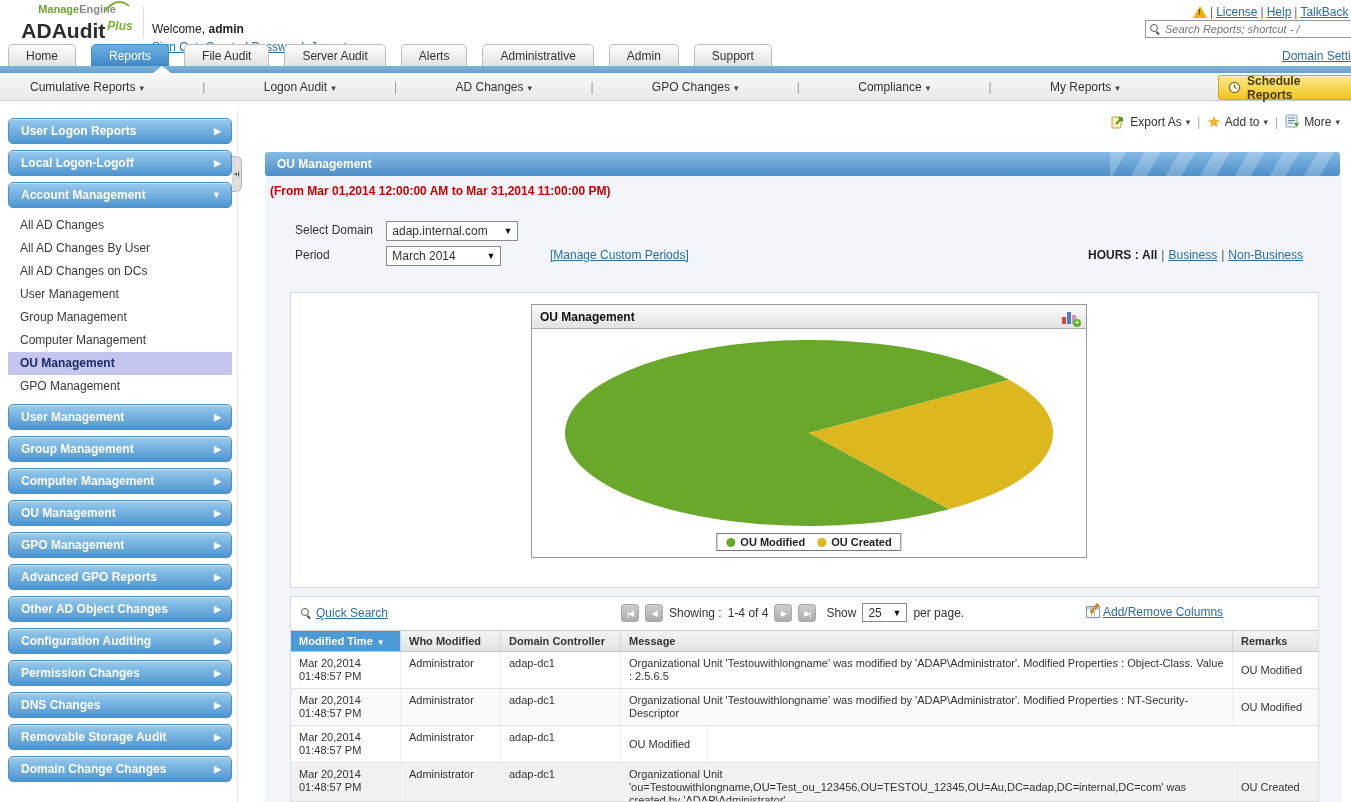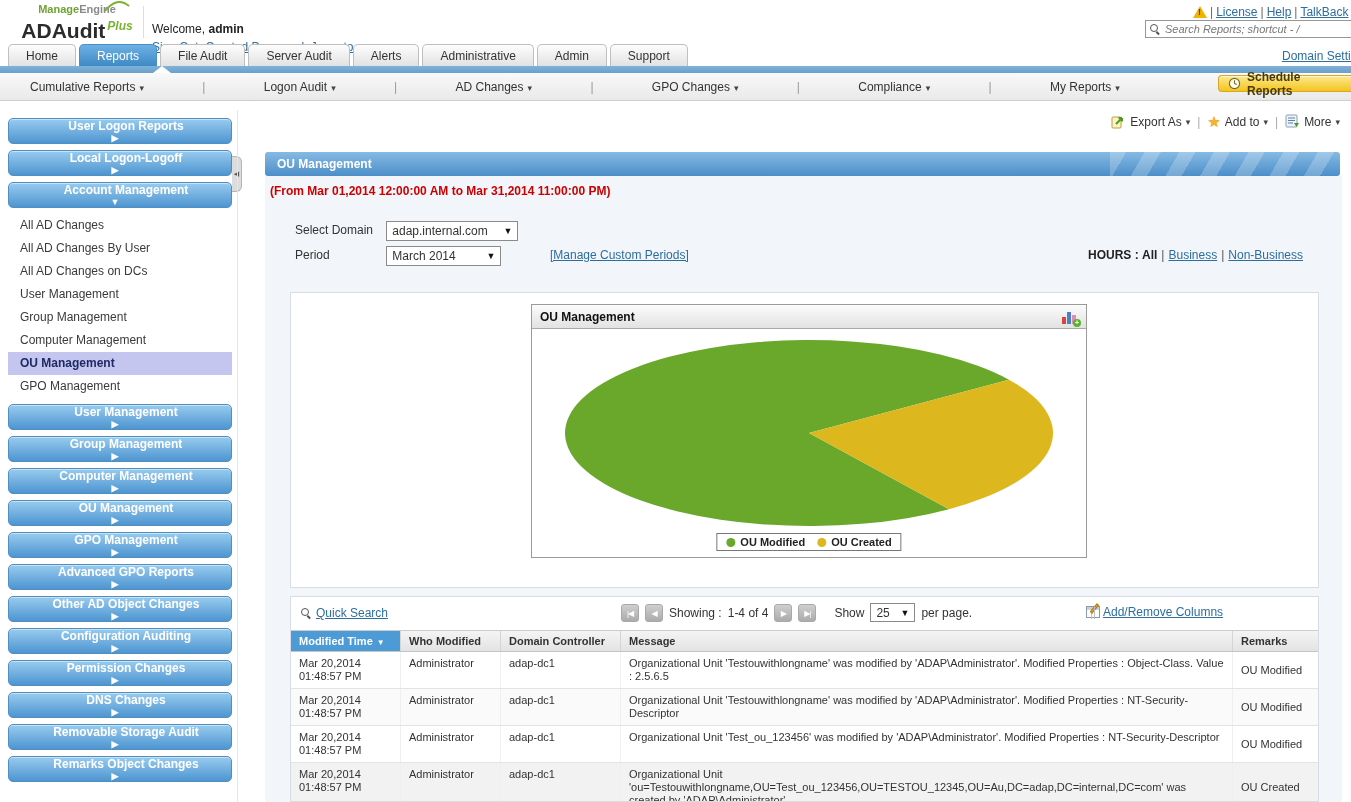--- a/index.html
+++ b/index.html
@@ -30,48 +30,48 @@
     border:1px solid #979797; background:#fff; display:flex; align-items:center; padding:0 4px; }
   #top-search input { border:none; outline:none; width:100%; font-size:11px; font-family:inherit; color:#555; }
   #top-search input::placeholder { font-style:italic; color:#777; }
   .magnifier { display:inline-block; width:11px; height:11px; position:relative; margin-right:4px; flex:none; }
   .magnifier:before { content:""; position:absolute; left:0; top:0; width:6px; height:6px;
     border:1.5px solid #555; border-radius:50%; }
   .magnifier:after { content:""; position:absolute; left:7px; top:7px; width:4px; height:1.5px;
     background:#555; transform:rotate(45deg); transform-origin:0 0; }
 
   
-  #tabbar { position:absolute; left:8px; top:44px; height:22px; display:flex; gap:3px; align-items:flex-end; }
+  #tabbar { position:absolute; left:8px; top:44px; height:22px; display:flex; gap:15px; align-items:flex-end; }
   .tab { height:22px; line-height:22px; padding:0 17px; font-size:12px; color:#333; cursor:pointer;
     border:1px solid #bfbfbf; border-bottom:none; border-radius:5px 5px 0 0;
     background:linear-gradient(#fdfdfd,#e2e2e2); white-space:nowrap; }
   .tab.active { background:linear-gradient(#6db1e3,#3e89c5); color:#fff; font-weight:normal; border-color:#4a8fc7; }
   #tab-strip { position:absolute; left:0; top:66px; width:1351px; height:7px; background:linear-gradient(#7fb2d9,#6aa0c9); }
   #tab-notch { position:absolute; left:153px; top:66px; width:0; height:0;
     border-left:9px solid transparent; border-right:9px solid transparent; border-bottom:7px solid #fff; }
   #domain-settings { position:absolute; left:1282px; top:49px; width:69px; overflow:hidden; white-space:nowrap; }
 
   
   #menubar { position:absolute; left:0; top:73px; width:1351px; height:28px;
     background:linear-gradient(#f9f9f9,#e9e9e9); border-bottom:1px solid #cfcfcf; }
   #menu-items { position:absolute; left:30px; top:0; width:1090px; height:28px;
     display:flex; align-items:center; justify-content:space-between; }
   .menu-item { cursor:pointer; color:#333; white-space:nowrap; }
   .menu-item .dd-arrow { color:#444; margin-left:4px; font-size:9px; }
   .menu-sep { color:#999; }
-  #schedule-btn { position:absolute; left:1218px; top:2px; height:17px; width:133px;
+  #schedule-btn { position:absolute; left:1218px; top:2px; height:25px; width:133px;
     background:linear-gradient(#fdea8e,#f2c41d); border:1px solid #d8a62b; border-right:none;
     border-radius:4px 0 0 4px; display:flex; align-items:center; gap:6px; padding:0 9px;
     font-weight:bold; color:#4a3a00; cursor:pointer; box-shadow:inset 0 1px 0 rgba(255,255,255,.6); }
 
   
   #sidebar { position:absolute; left:8px; top:118px; width:224px; }
   .side-btn { height:26px; margin-bottom:6px; border-radius:5px; border:1px solid #4e8fc4;
     background:linear-gradient(#98cbee,#4e95d1); color:#fff; font-weight:bold;
-    display:flex; align-items:center; cursor:pointer; box-shadow:inset 0 1px 0 rgba(255,255,255,.45);flex-direction:column; }
+    display:flex; align-items:center; cursor:pointer; box-shadow:inset 0 1px 0 rgba(255,255,255,.45); }
   .side-label { padding-left:12px; flex:1; }
   .side-arrow { padding-right:10px; font-size:9px; }
   .side-sub { margin:2px 0 6px 0; }
   .side-item { height:23px; line-height:23px; padding-left:12px; color:#3a3a3a; cursor:pointer; }
   .side-item.selected { background:#c5c6ef; color:#1d2b63; font-weight:bold; }
   #collapse-handle { position:absolute; left:232px; top:156px; width:10px; height:36px;
     background:#dcdcdc; border:1px solid #b5b5b5; border-left:none; border-radius:0 6px 6px 0;
     display:flex; align-items:center; justify-content:center; font-size:7px; color:#555; cursor:pointer; }
   #content-divider { position:absolute; left:237px; top:110px; width:1px; height:692px; background:#e6e6e6; }
 
@@ -286,21 +286,21 @@
     </div>
     <div class="side-btn">
       <span class="side-label">DNS Changes</span>
       <span class="side-arrow">▶</span>
     </div>
     <div class="side-btn">
       <span class="side-label">Removable Storage Audit</span>
       <span class="side-arrow">▶</span>
     </div>
     <div class="side-btn">
-      <span class="side-label">Remarks Object Changes</span>
+      <span class="side-label">Domain Change Changes</span>
       <span class="side-arrow">▶</span>
     </div>
   </div>
 <div id="collapse-handle">◀</div>
 <div id="content-divider"></div>
 
 <div id="actions">
   <span class="action-item">
     <svg class="export-icon" viewBox="0 0 15 15">
         <rect x="1" y="3" width="9" height="11" rx="1" fill="#fdf3c6" stroke="#b8a23c"></rect>
@@ -391,21 +391,21 @@
       <span class="magnifier"></span>
       <a>Quick Search</a>
     </span>
     <span id="paging">
       <span class="page-btn">|◀</span>
       <span class="page-btn">◀</span>
       <span>Showing :</span>
       <span>1-4 of 4</span>
       <span class="page-btn">▶</span>
       <span class="page-btn">▶|</span>
-      <span style="margin-left:12px">Show</span>
+      <span style="margin-left:4px">Show</span>
       <span class="select-box" style="width:45px;height:19px">
         <span>25</span>
         <span class="caret">▼</span>
       </span>
       <span>per page.</span>
     </span>
     <span id="addremove">
       <span class="grid-icon">
           <span class="pencil"></span>
         </span>
@@ -431,21 +431,20 @@
         <div class="td c0">Mar 20,2014 01:48:57 PM</div>
         <div class="td c1">Administrator</div>
         <div class="td c2">adap-dc1</div>
         <div class="td c3">Organizational Unit 'Testouwithlongname' was modified by 'ADAP\Administrator'. Modified Properties : NT-Security-Descriptor</div>
         <div class="td c4">OU Modified</div>
       </div>
       <div class="tr">
         <div class="td c0">Mar 20,2014 01:48:57 PM</div>
         <div class="td c1">Administrator</div>
         <div class="td c2">adap-dc1</div>
-        <div class="td c3">Organizational Unit 'Test_ou_123456' was modified by 'ADAP\Administrator'. Modified Properties : NT-Security-Descriptor</div>
         <div class="td c4">OU Modified</div>
       </div>
       <div class="tr">
         <div class="td c0">Mar 20,2014 01:48:57 PM</div>
         <div class="td c1">Administrator</div>
         <div class="td c2">adap-dc1</div>
         <div class="td c3">Organizational Unit 'ou=Testouwithlongname,OU=Test_ou_123456,OU=TESTOU_12345,OU=Au,DC=adap,DC=internal,DC=com' was created by 'ADAP\Administrator'.</div>
         <div class="td c4">OU Created</div>
       </div>
     </div>

